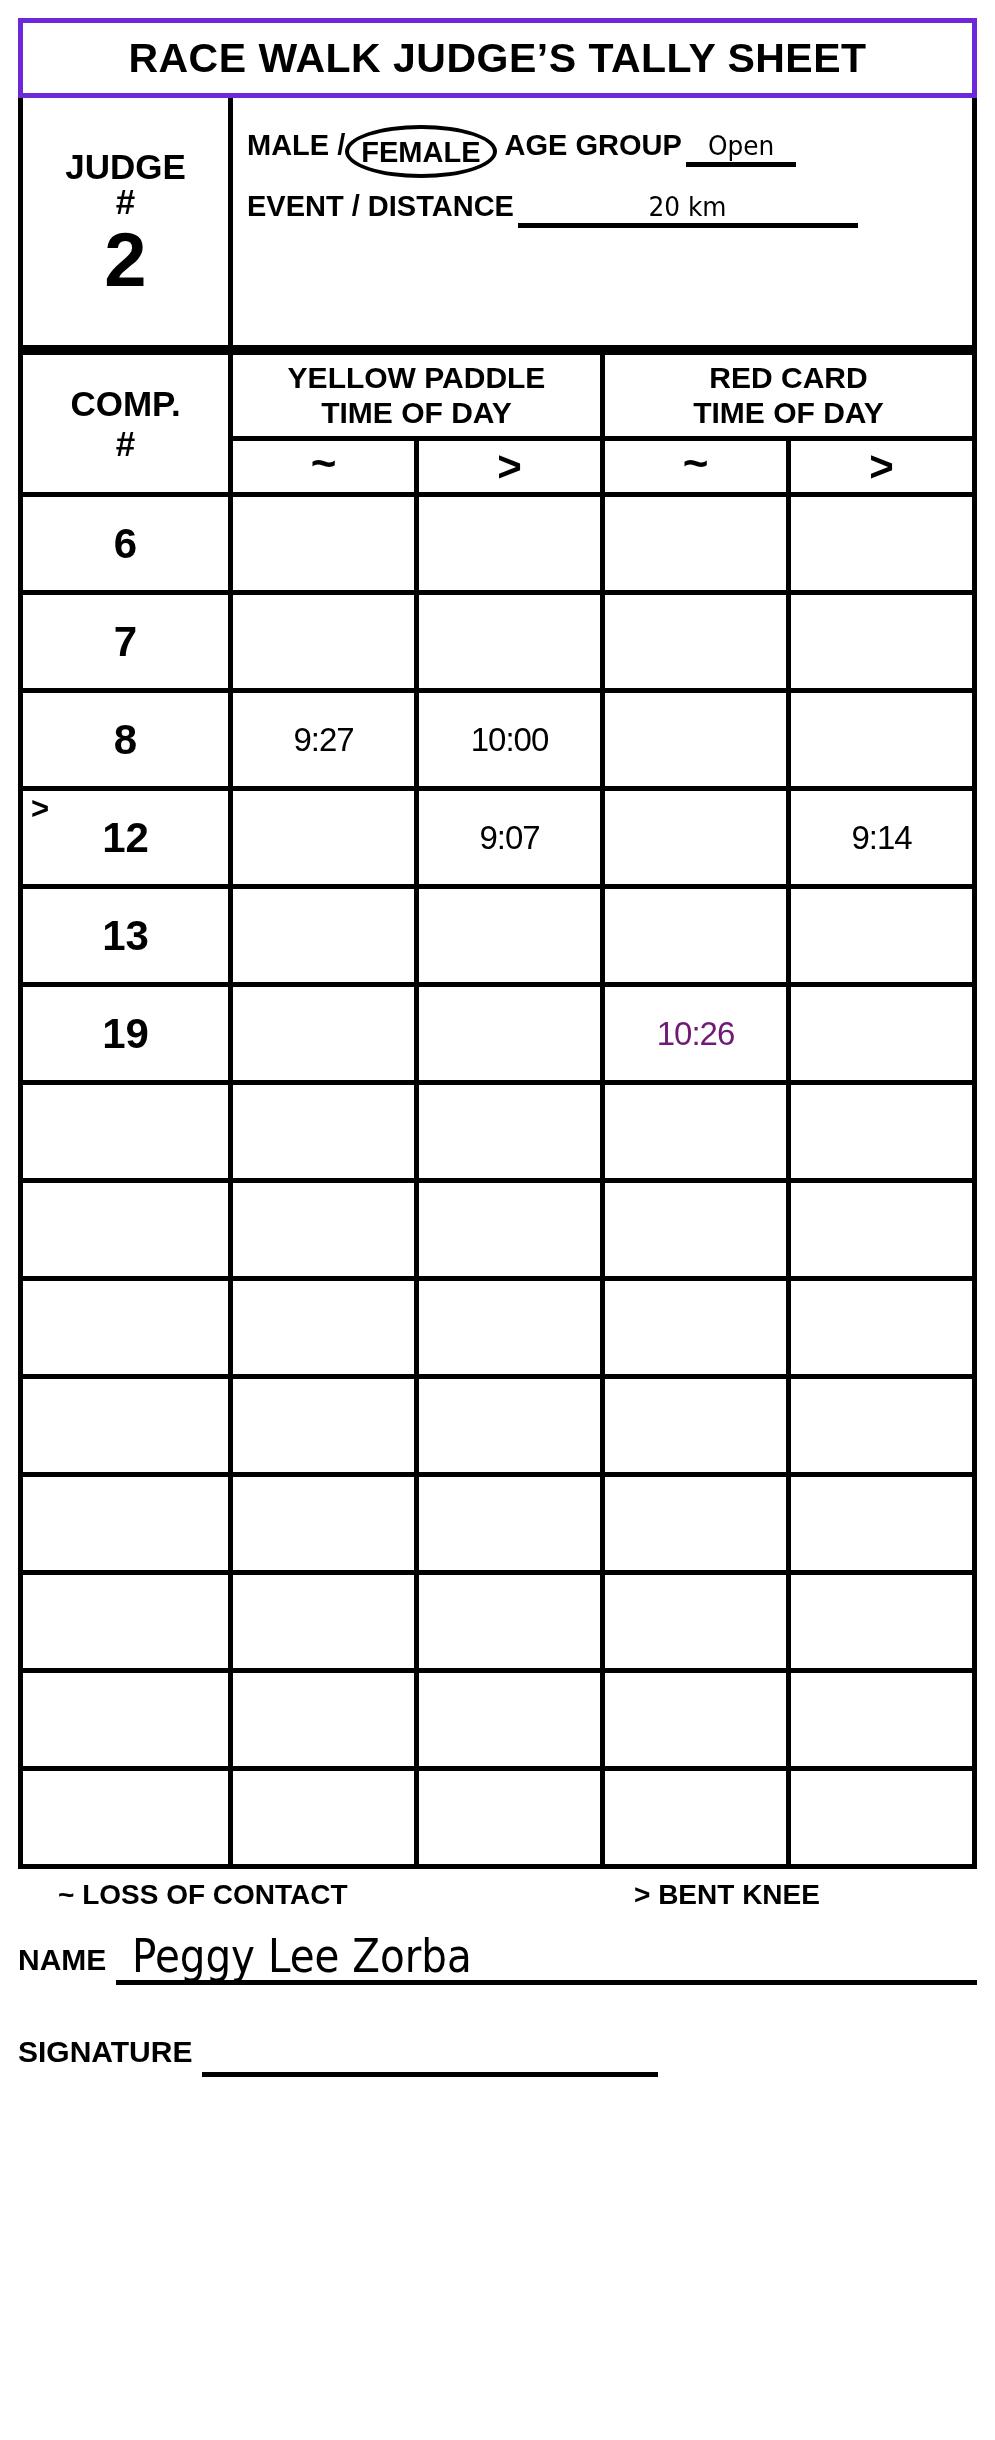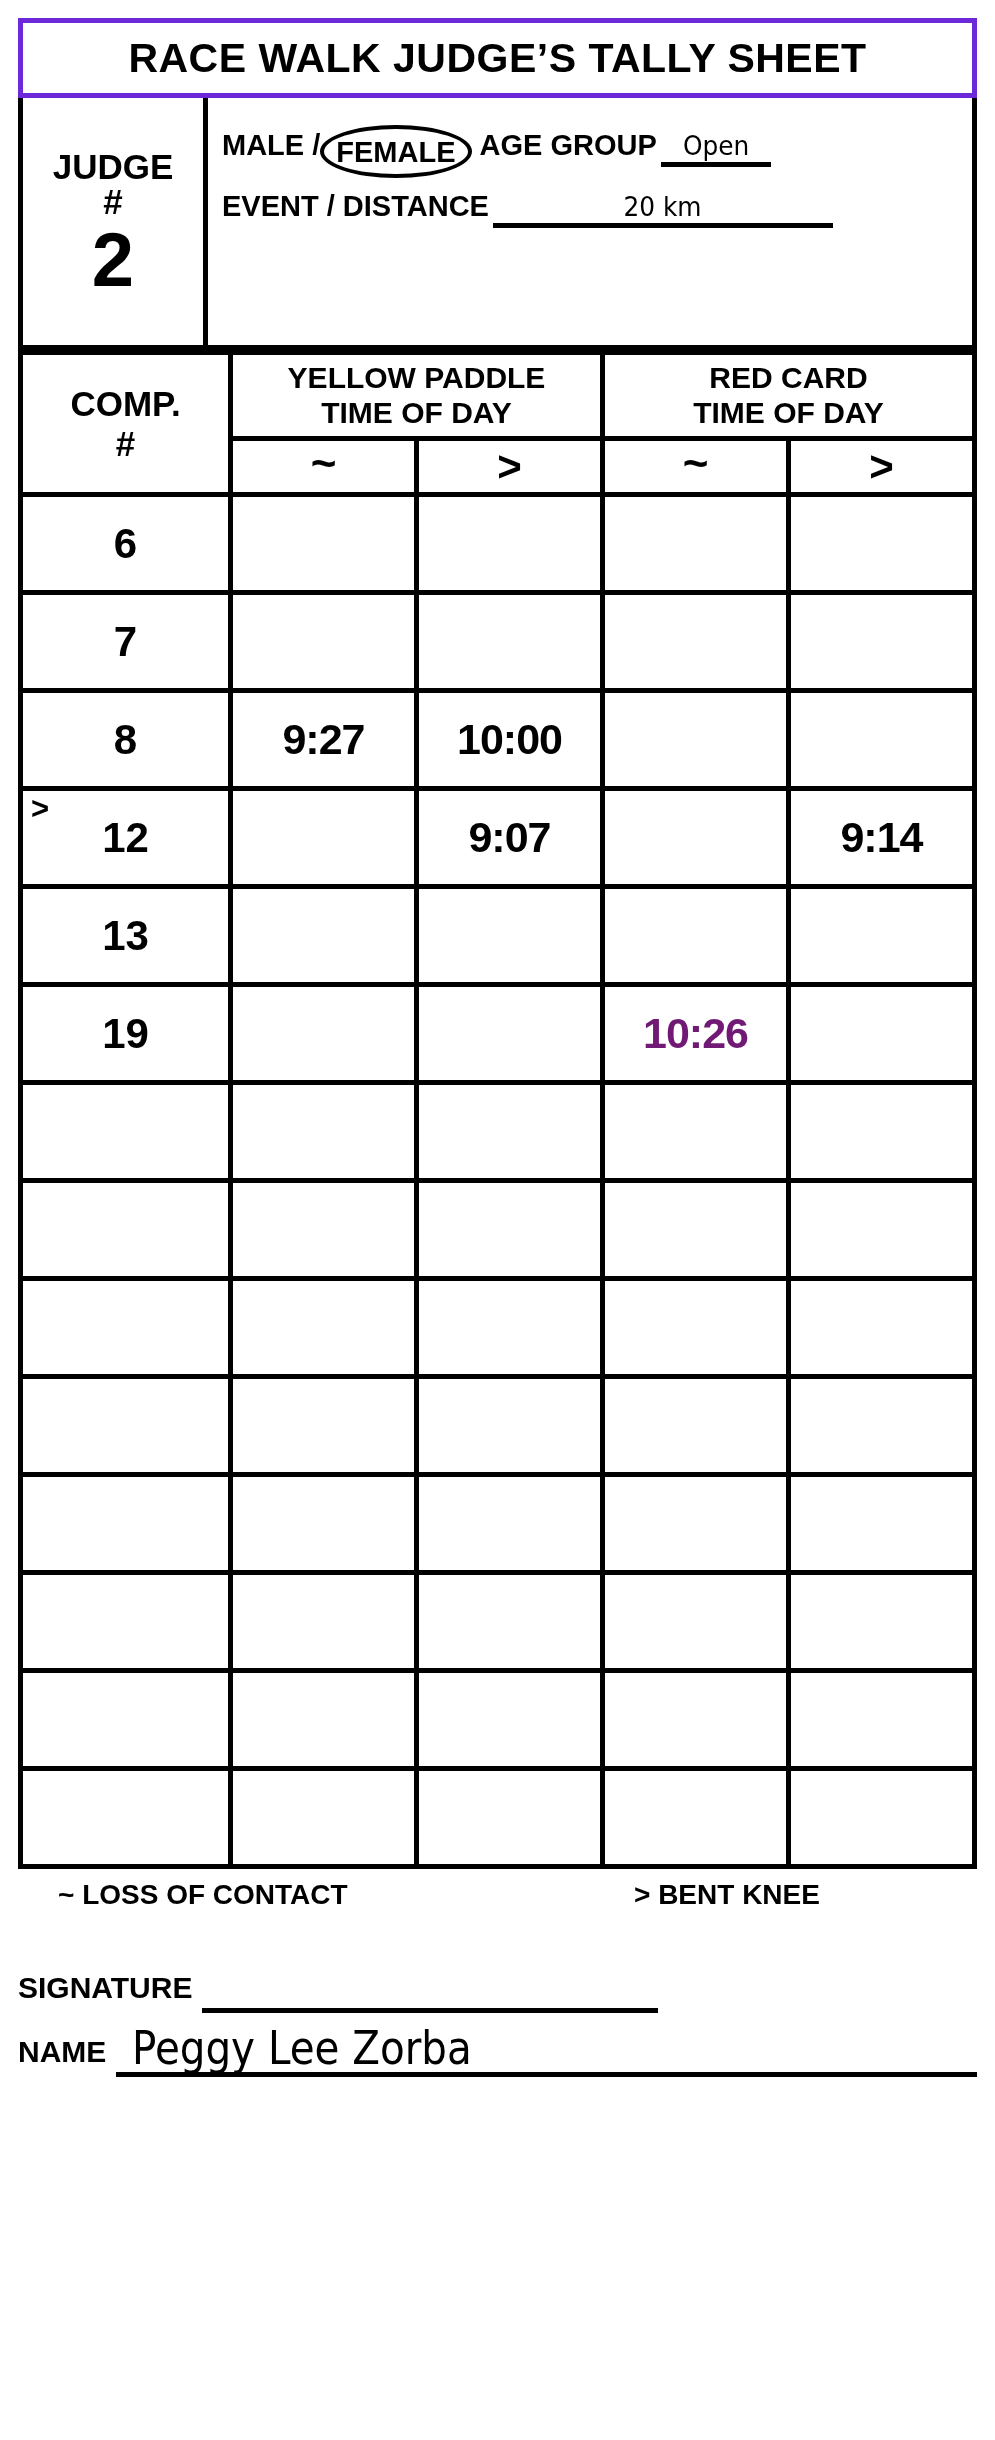--- a/index.html
+++ b/index.html
@@ -42,21 +42,21 @@
 
   
   .header-box {
     border: 5px solid #000;
     border-top: none;
     display: flex;
     box-sizing: border-box;
     height: 252px;
   }
   .judge-cell {
-    width: 185px;
+    width: 210px;
     border-right: 5px solid #000;
     box-sizing: border-box;
     display: flex;
     flex-direction: column;
     align-items: center;
     justify-content: center;
     padding-top: 4px;
   }
   .judge-word {
     font-size: 35px;
@@ -183,22 +183,22 @@
   }
   .cell-num .gt-mark {
     position: absolute;
     left: 8px;
     top: 2px;
     font-size: 31px;
     font-weight: bold;
     line-height: 1;
   }
   .cell-time {
-    font-size: 43px;
-    font-weight: bold;
+    font-size: 33px;
+    font-weight: normal;
     letter-spacing: -1px;
   }
   .cell-time.green { color: #701a75; }
 
   
   .legend {
     position: relative;
     height: 46px;
     margin-top: 6px;
   }
@@ -412,27 +412,27 @@
           <td class="cell-time"></td>
         </tr>
       </tbody>
   </table>
 
   <div class="legend">
     <span class="lg-contact">~ LOSS OF CONTACT</span>
     <span class="lg-knee">&gt; BENT KNEE</span>
   </div>
 
+  <div class="sig-row">
+    <div class="sig-label">NAME</div>
+    <div class="sig-line">
+      <span class="sig-val">Peggy Lee Zorba</span>
+    </div>
+  </div>
+
   <div class="sig-row sig2">
     <div class="sig-label">SIGNATURE</div>
     <div class="sig-line">
       <span class="sig-val"></span>
     </div>
   </div>
 
-  <div class="sig-row">
-    <div class="sig-label">NAME</div>
-    <div class="sig-line">
-      <span class="sig-val">Peggy Lee Zorba</span>
-    </div>
-  </div>
-
 </div>
 
 </body></html>

